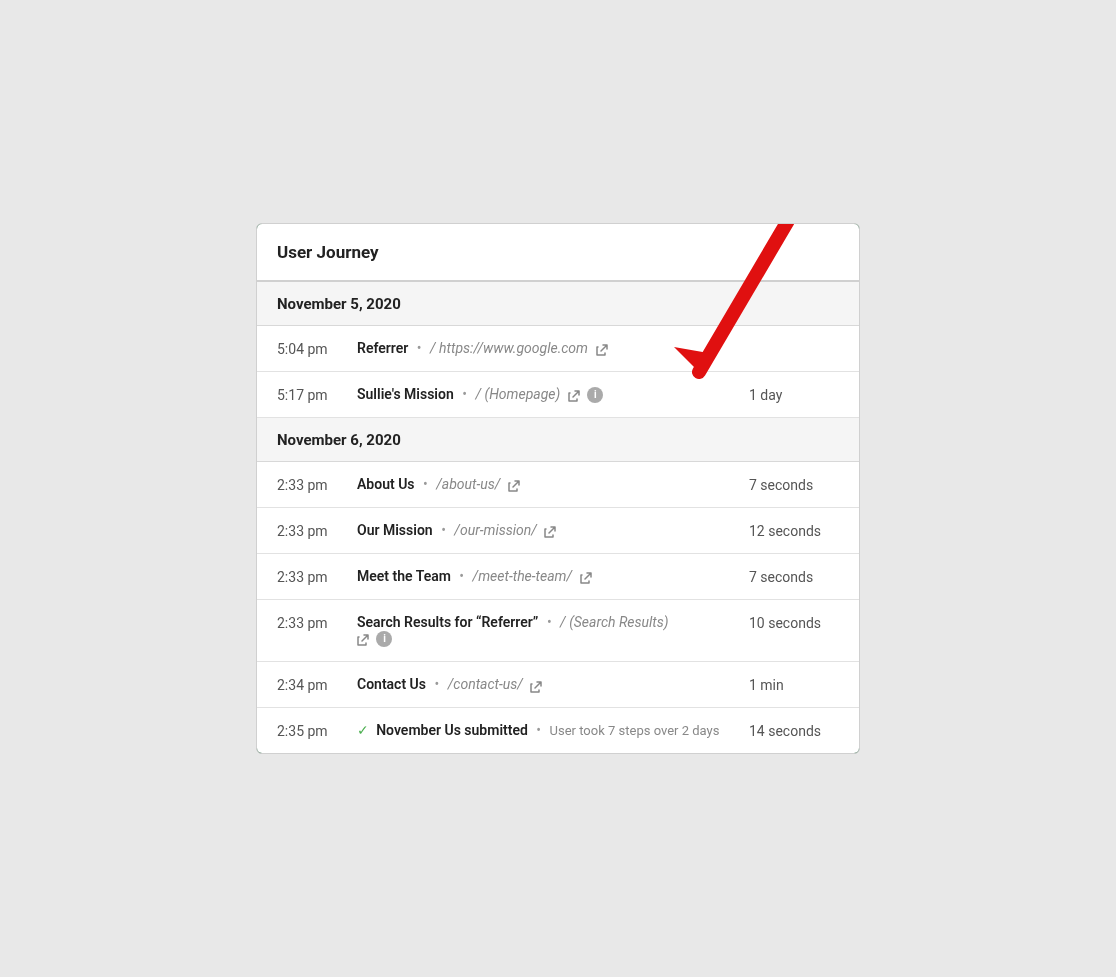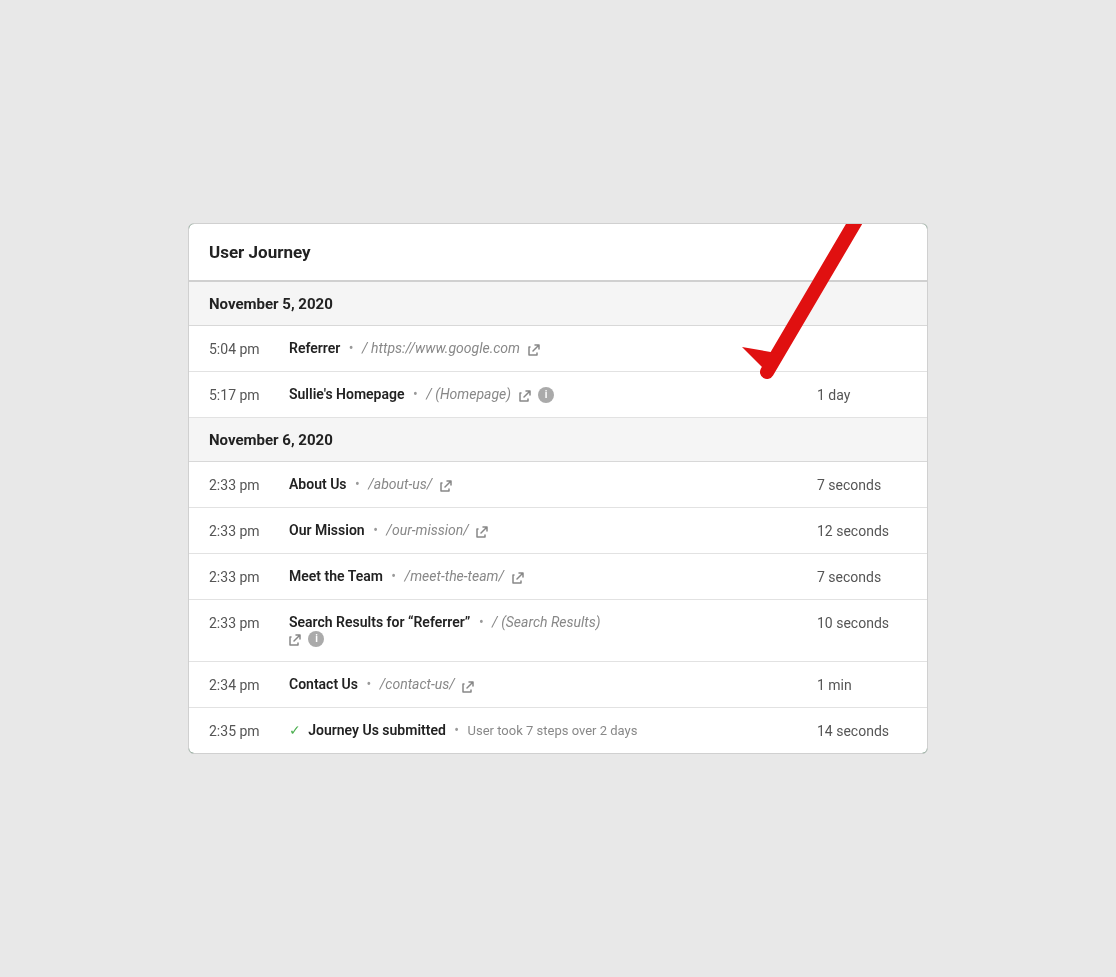--- a/index.html
+++ b/index.html
@@ -14,21 +14,21 @@
       justify-content: center;
       align-items: center;
       min-height: 100vh;
       font-family: -apple-system, BlinkMacSystemFont, 'Segoe UI', Roboto, sans-serif;
     }
 
     .card {
       background: #14532d;
       border: 1px solid #d0d0d0;
       border-radius: 6px;
-      width: 740px;
+      width: 604px;
       overflow: hidden;
     }
 
     .card-header {
       padding: 18px 20px;
       border-bottom: 2px solid #d0d0d0;
       background: #fff;
     }
 
     .card-header h2 {
@@ -192,21 +192,21 @@
         <path d="M180 10 L80 180" stroke="#e01010" stroke-width="14" stroke-linecap="round"></path>
 
         <path d="M80 180 L55 155 L95 162 Z" fill="#e01010"></path>
       </svg>
     </div>
 
     <div class="time-col">
       <span>5:17 pm</span>
     </div>
     <div class="content-col">
-      <span class="page-title">Sullie's Homepage</span>
+      <span class="page-title">Sullie's Mission</span>
       <span class="separator">•</span>
       <span class="page-url">/ (Homepage)</span>
       <span class="external-icon">
         <svg width="12" height="12" viewBox="0 0 12 12" fill="none" xmlns="http://www.w3.org/2000/svg">
           <path d="M7 1h4v4M11 1L5 7M2 3H1v8h8V9" stroke="#888" stroke-width="1.5" stroke-linecap="round" stroke-linejoin="round"></path>
         </svg>
       </span>
       <span class="info-icon">i</span>
     </div>
     <div class="duration-col">
@@ -304,20 +304,20 @@
     </div>
     <div class="duration-col">1 min</div>
   </div>
 
   <div class="journey-row" style="border-bottom:none;">
     <div class="time-col">
       <span>2:35 pm</span>
     </div>
     <div class="content-col">
       <span class="check-icon">✓</span>
-      <span class="submitted-text">Journey Us submitted</span>
+      <span class="submitted-text">November Us submitted</span>
       <span class="separator">•</span>
       <span class="sub-detail">User took 7 steps over 2 days</span>
     </div>
     <div class="duration-col">14 seconds</div>
   </div>
 
 </div>
 
 </body></html>

